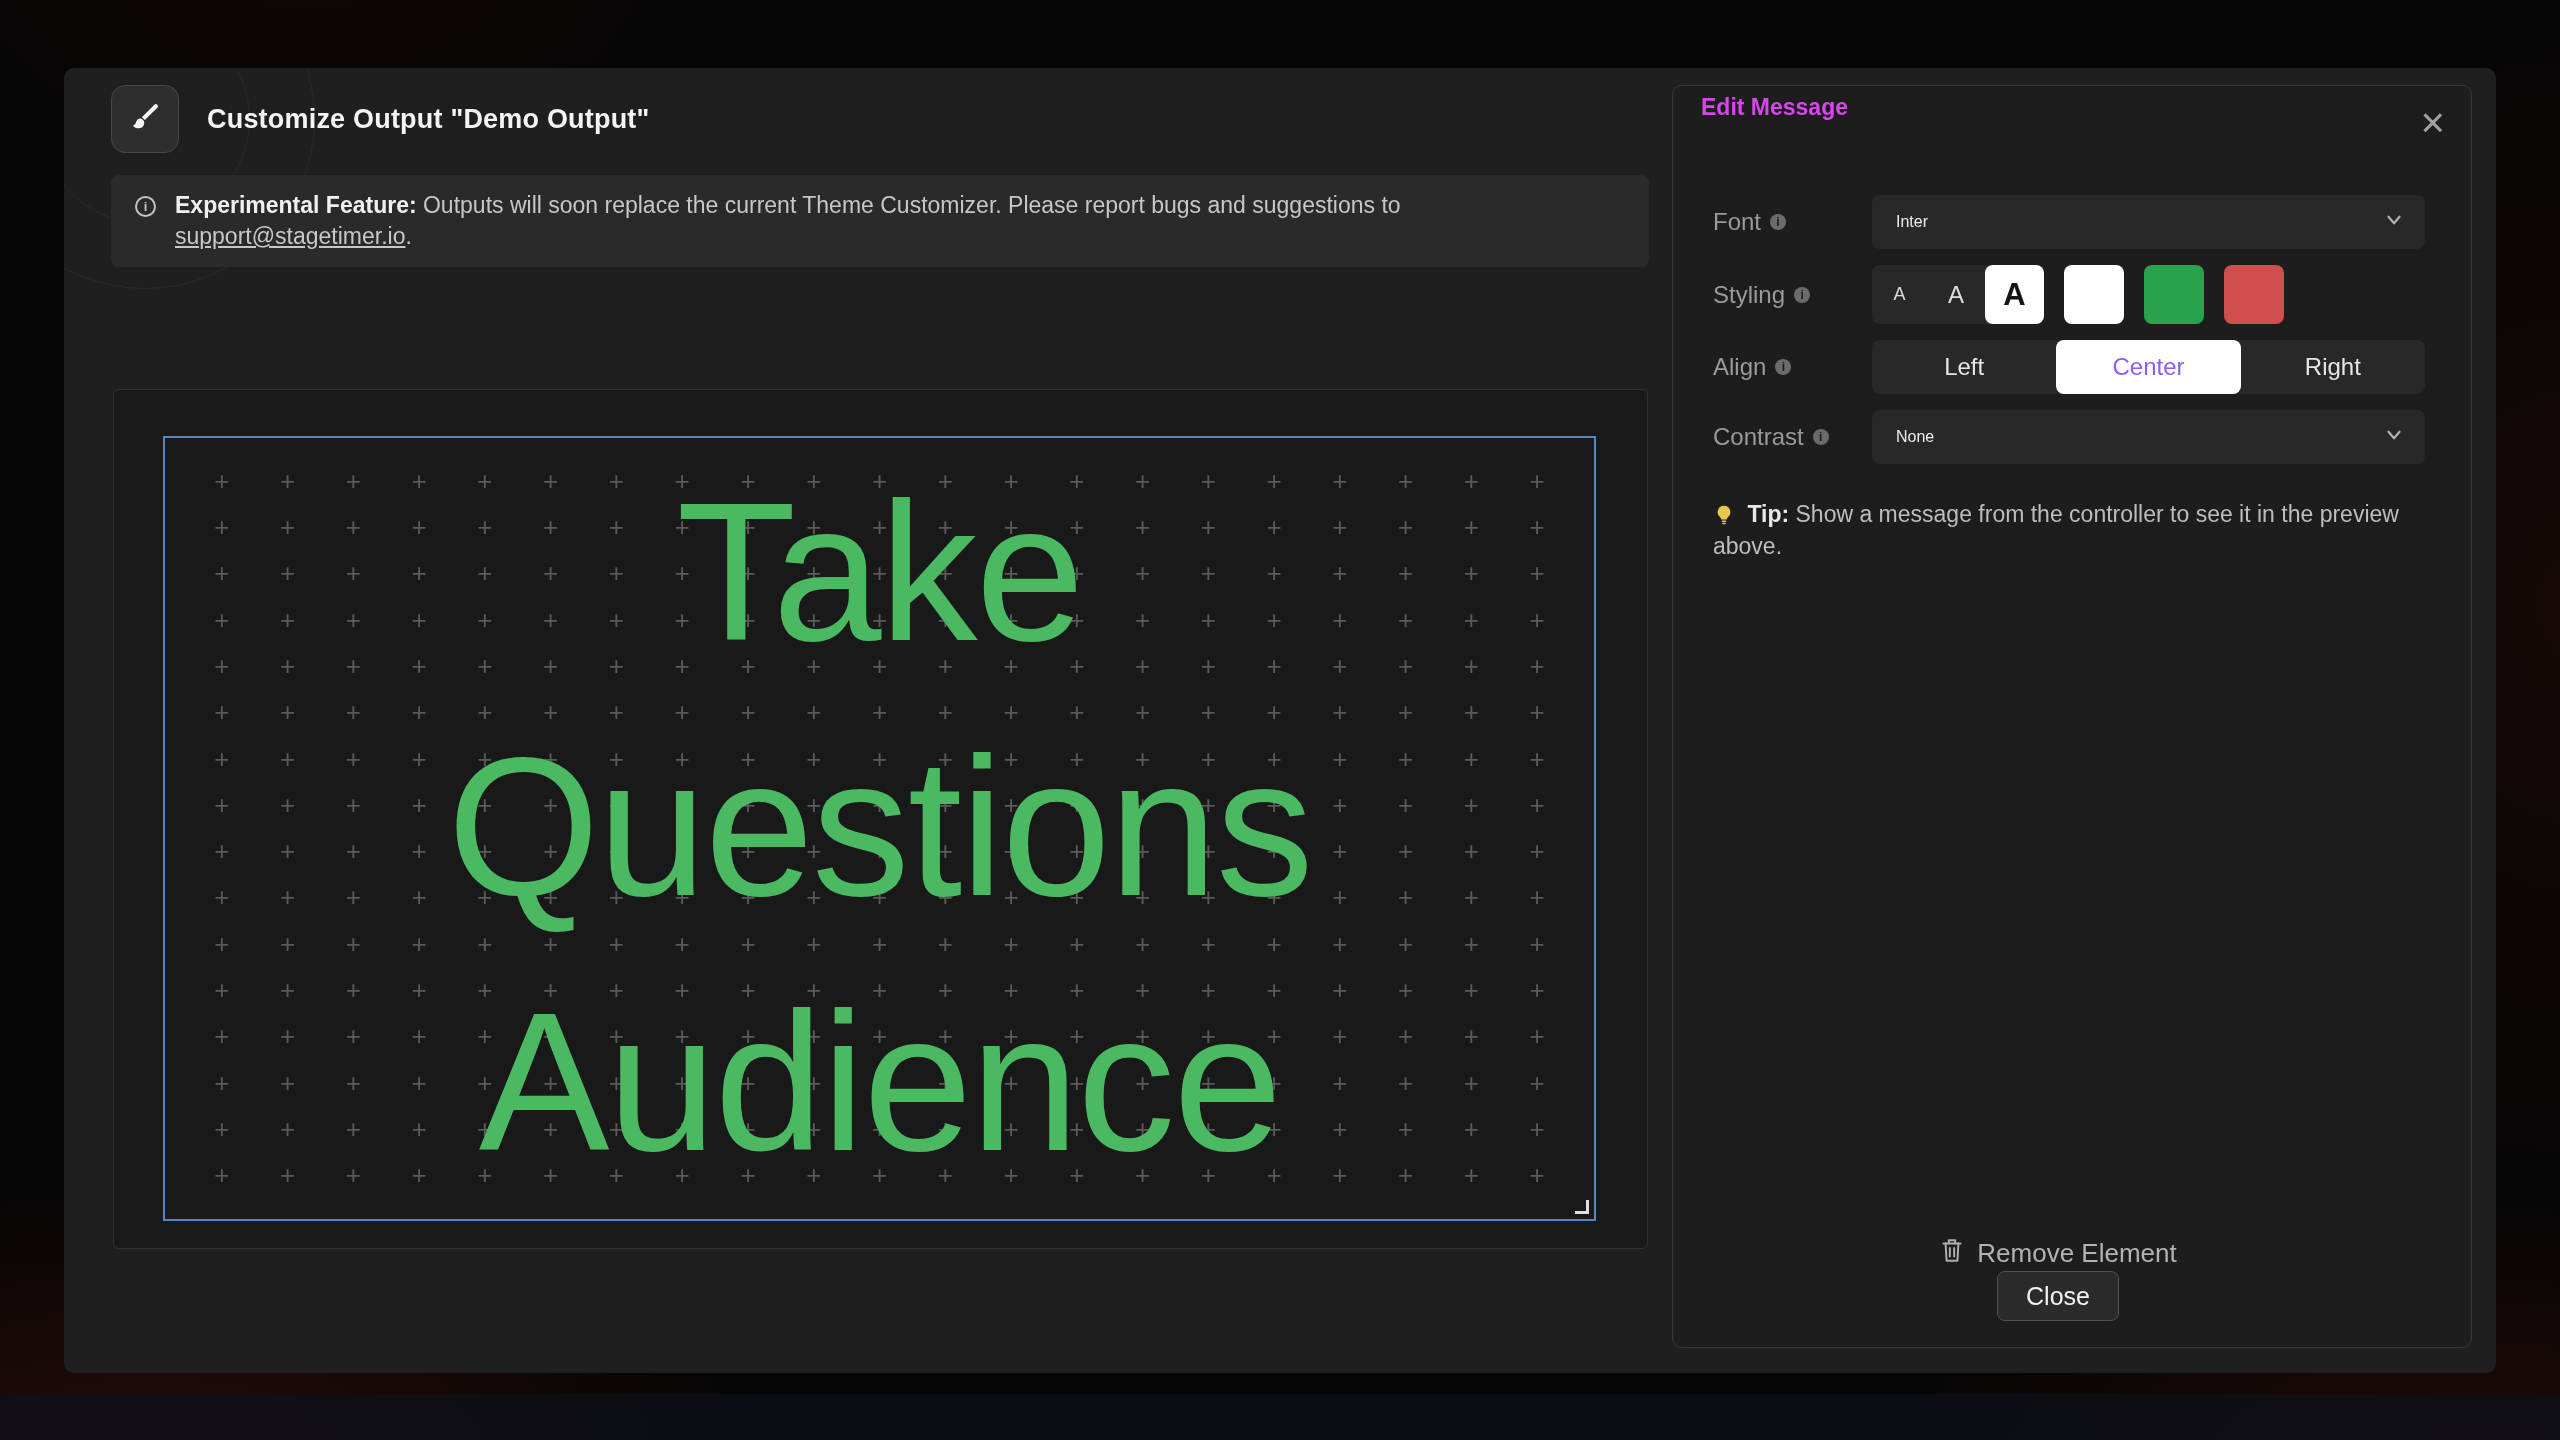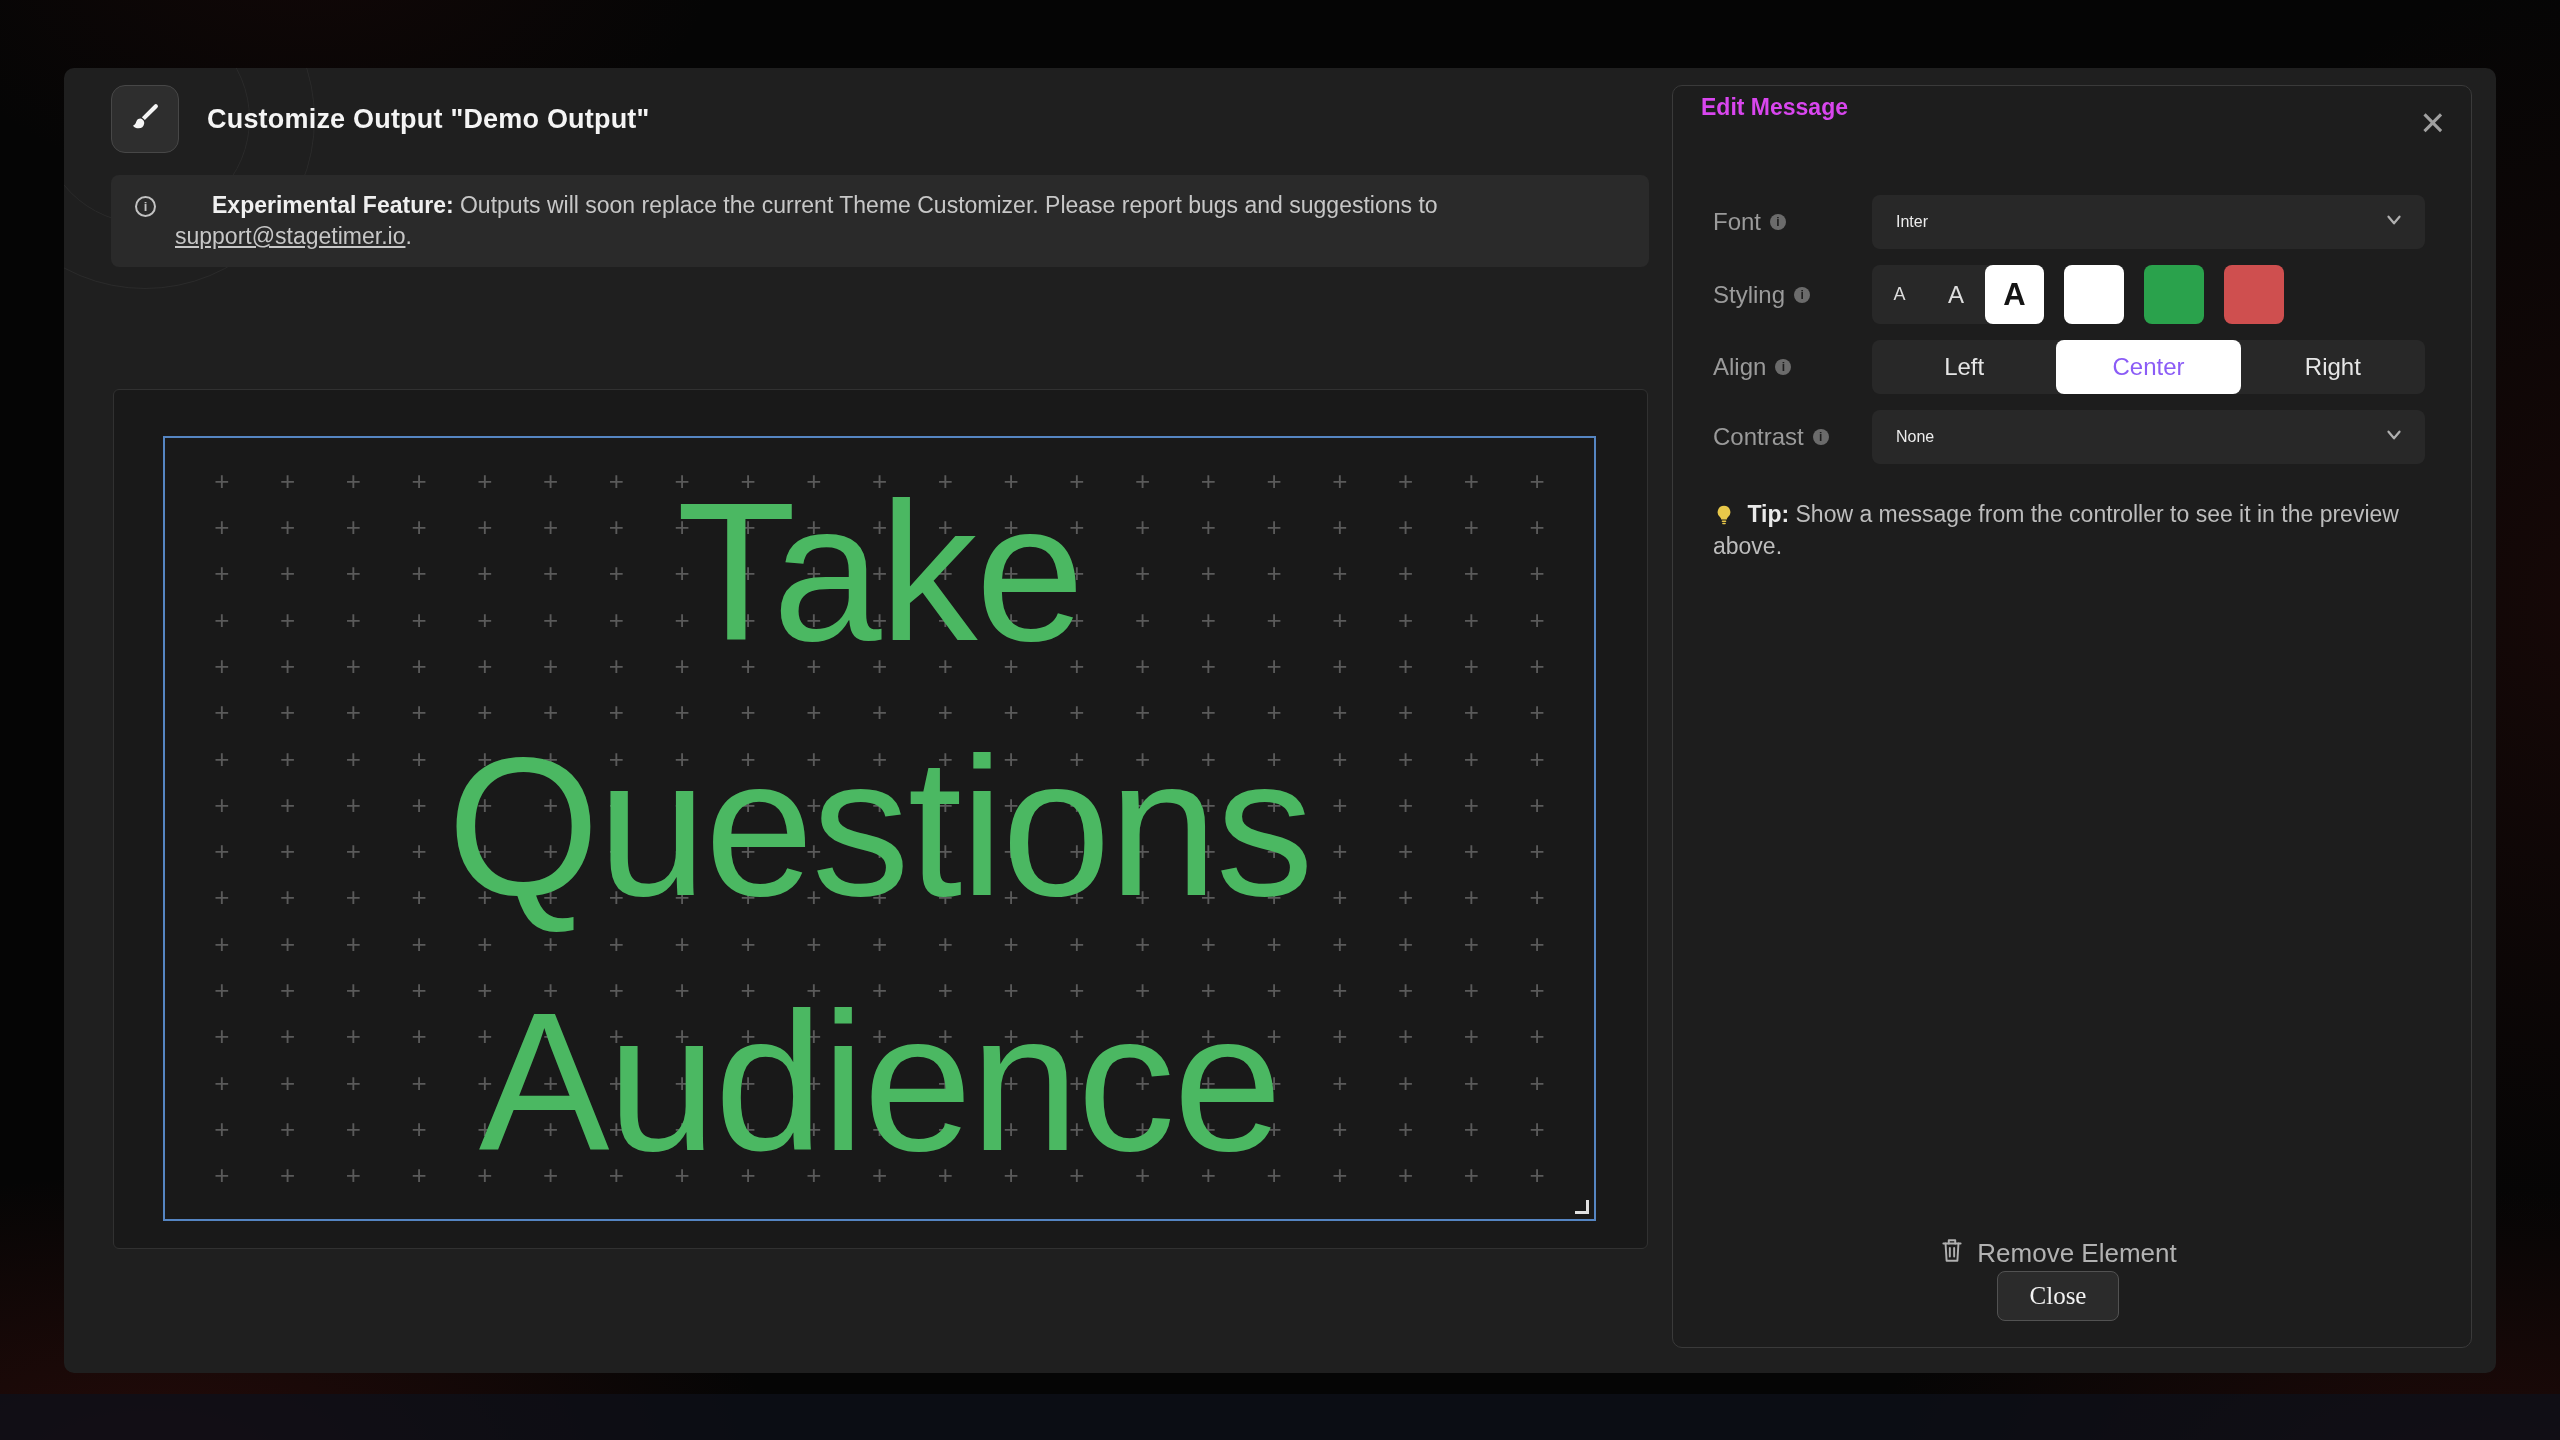--- a/index.html
+++ b/index.html
@@ -34,21 +34,21 @@
   .banner {
     position:absolute; left:47px; top:107px; width:1538px; min-height:91px;
     background:#2a2a2a; border-radius:8px; padding:15px 28px 15px 64px;
     color:#c7c7c7; font-size:23px; line-height:31px; z-index:2;
   }
   .info-circle {
     position:absolute; left:24px; top:21px; width:21px; height:21px;
     border:2px solid #c2c2c2; border-radius:50%; color:#c2c2c2;
     font-size:13px; font-weight:700; display:flex; align-items:center; justify-content:center;
   }
-  .banner strong { color:#f0f0f0;margin-left:37px; }
+  .banner strong { color:#f0f0f0; }
   .banner a { color:#c7c7c7; text-decoration:underline; cursor:pointer; }
 
   .preview {
     position:absolute; left:49px; top:321px; width:1535px; height:860px;
     background:#191919; border:1px solid #313131; border-radius:6px;
   }
   .selection { position:absolute; left:49px; top:46px; width:1433px; height:785px; border:2px solid #5585c2; }
   .plus-grid {
     position:absolute; inset:20px 24px; display:grid;
     grid-template-columns:repeat(21,1fr); grid-template-rows:repeat(16,1fr);
@@ -92,21 +92,21 @@
   .align-group { display:flex; width:100%; height:54px; background:#282828; border-radius:8px; }
   .align-btn { flex:1; display:flex; align-items:center; justify-content:center; color:#e6e6e6; font-size:24px; cursor:pointer; }
   .align-btn.selected { background:#fff; color:#8b5cf6; border-radius:8px; font-weight:500; }
 
   .tip { margin-top:18px; width:692px; font-size:23px; line-height:32px; color:#bdbdbd; }
   .tip svg { vertical-align:-4px; margin-right:6px; }
   .tip strong { color:#e9e9e9; }
 
   .panel-footer { position:absolute; left:28px; right:56px; bottom:26px; display:flex; align-items:center; justify-content:space-between;flex-direction:column; }
   .remove-btn { display:flex; align-items:center; gap:12px; background:none; border:none; color:#b2b2b2; font-size:26px; cursor:pointer; font-family:inherit; }
-  .close-btn { width:122px; height:50px; background:#2b2b2b; border:1px solid #525252; border-radius:8px; color:#f2f2f2; font-size:25px; cursor:pointer; font-family:Liberation Serif, serif; }
+  .close-btn { width:122px; height:50px; background:#2b2b2b; border:1px solid #525252; border-radius:8px; color:#f2f2f2; font-size:25px; cursor:pointer; font-family:Liberation Sans, sans-serif; }
 </style>
 </head>
 <body>
 
 <div class="app">
   <div class="bottom-strip"></div>
 
   <div class="modal">
     <div class="ring r1"></div>
     <div class="ring r2"></div>

